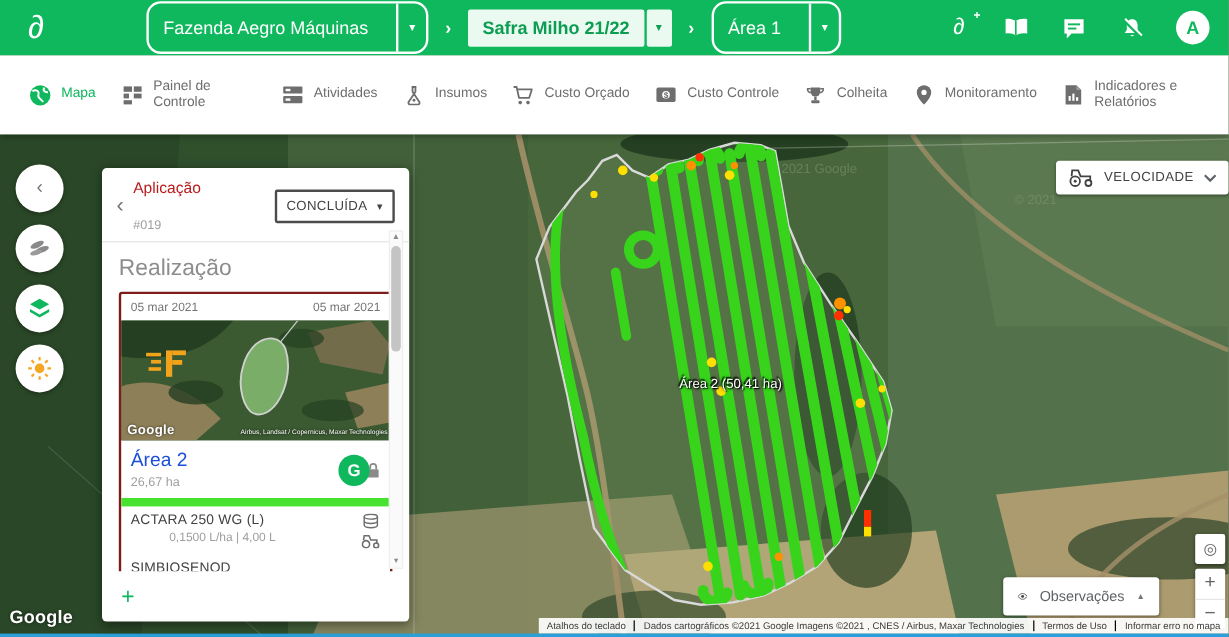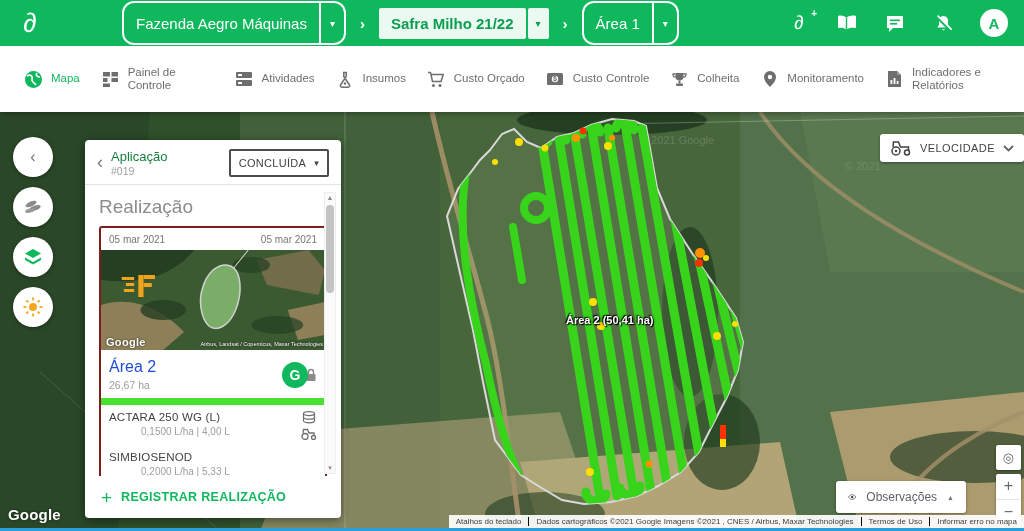--- a/index.html
+++ b/index.html
@@ -3,21 +3,21 @@
 <meta charset="utf-8">
 <style>
   * { margin:0; padding:0; box-sizing:border-box; }
   html,body { width:1024px; height:531px; overflow:hidden; }
   body { font-family:"Liberation Sans", sans-serif; }
   #app { position:relative; width:1024px; height:531px; background:#47663b; overflow:hidden; }
 
   
   .header { position:absolute; top:0; left:0; width:100%; height:46px; background:#0fb75d; display:flex; align-items:center; z-index:40; }
   .logo { width:60px; text-align:center; color:#fff; font-size:27px; font-weight:400; line-height:1; }
-  .sel-outline { display:flex; align-items:stretch; border:2px solid #fff; border-radius:12px; height:44px; color:#fff; }
+  .sel-outline { display:flex; align-items:stretch; border:2px solid #fff; border-radius:12px; height:44px; color:#fff;gap:11px; }
   .sel-outline .txt { display:flex; align-items:center; padding:0 12px; font-size:15px; font-weight:500; }
   .sel-outline .caret { display:flex; align-items:center; padding:0 9px; border-left:2px solid #fff; font-size:10px; }
   .crumb { color:#fff; font-size:15px; font-weight:700; margin:0 14px; }
   .sel-light { display:flex; align-items:stretch; height:31px; gap:2px; }
   .sel-light .txt { display:flex; align-items:center; padding:0 12px; font-size:15px; font-weight:700; color:#0d9d52; background:#eafaf0; border-radius:2px; }
   .sel-light .caret { display:flex; align-items:center; padding:0 8px; background:#eafaf0; color:#0d9d52; font-size:10px; border-radius:2px; }
   .hdr-right { margin-left:auto; display:flex; align-items:center; gap:26px; padding-right:16px; }
   .hicon { position:relative; width:22px; height:22px; display:flex; align-items:center; justify-content:center; color:#fff; }
   .hicon svg { display:block; }
   .aegro-plus { color:#fff; font-size:19px; position:relative; }
@@ -27,32 +27,32 @@
   
   .nav { position:absolute; top:46px; left:0; width:100%; height:66px; background:#fff; box-shadow:0 2px 5px rgba(0,0,0,.28); z-index:30; display:flex; align-items:center; justify-content:space-between; padding:0 26px 0 24px; }
   .tab { display:flex; align-items:center; gap:8px; color:#6e6e6e; cursor:pointer; }
   .tab .ticon { width:19px; height:19px; flex:none; display:flex; align-items:center; justify-content:center; }
   .tab .lbl { font-size:11.5px; line-height:1.15; max-width:86px; }
   .tab.active { color:#0fb75d; }
 
   
   .map { position:absolute; top:112px; left:0; width:1024px; height:419px; }
   .map svg.bg { position:absolute; inset:0; width:100%; height:100%; }
-  .field-label { position:absolute; left:566px; top:202px; color:#fff; font-size:11px; font-weight:700;
+  .field-label { position:absolute; left:566px; top:202px; color:#fff; font-size:11px; font-weight:400;
     text-shadow:1px 1px 1px #000, -1px -1px 1px #000, 0 0 3px #000; z-index:5; }
 
   .round-btn { position:absolute; left:13px; width:40px; height:40px; border-radius:50%; background:#fff; box-shadow:0 1px 4px rgba(0,0,0,.4); display:flex; align-items:center; justify-content:center; z-index:8; }
   .round-btn .g { font-size:16px; color:#757575; }
 
   
   .panel { position:absolute; left:85px; top:28px; width:256px; height:378px; background:#fff; border-radius:4px; box-shadow:0 2px 10px rgba(0,0,0,.45); z-index:20; display:flex; flex-direction:column; }
   .panel-head { display:flex; align-items:center; padding:9px 12px 7px 10px; }
   .back { font-size:18px; color:#757575; padding:0 8px 2px 2px; line-height:1; }
-  .ptitle { font-size:13px; color:#15803d; }
-  .pid { font-size:10.5px; color:#9e9e9e; margin-top:1px; }
+  .ptitle { font-size:13px; color:#b91c1c; }
+  .pid { font-size:10.5px; color:#9e9e9e; margin-top:18px; }
   .status-btn { margin-left:auto; border:2px solid #4c4c4c; border-radius:2px; padding:6px 8px; font-size:11px; color:#424242; letter-spacing:.3px; display:flex; align-items:center; gap:8px; background:#fff; }
   .status-btn .c { font-size:9px; color:#424242; }
   .pdivider { height:1px; background:#e3e3e3; }
   .section-title { font-size:19px; color:#8d8d8d; padding:11px 14px 8px; }
   .scroll-area { position:relative; flex:1; overflow:hidden; padding:0 14px; }
   .vtrack { position:absolute; right:5px; top:52px; bottom:44px; width:12px; background:#fafafa; border:1px solid #eee; z-index:6; display:flex; flex-direction:column; align-items:center; }
   .vtrack .arr { font-size:7px; color:#8a8a8a; line-height:10px; }
   .vtrack .thumb { width:8px; height:88px; background:#c4c4c4; border-radius:4px; margin-top:2px; }
   .vtrack .sp { flex:1; }
 
@@ -436,21 +436,20 @@
 
       <div class="vtrack">
         <span class="arr">▲</span>
         <div class="thumb"></div>
         <div class="sp"></div>
         <span class="arr">▾</span>
       </div>
 
       <div class="panel-foot">
         <span class="plus-g">+</span>
-        <span class="reg-lbl">REGISTRAR REALIZAÇÃO</span>
       </div>
     </div>
 
     <div class="velocity">
       <svg width="22" height="16" viewBox="0 0 22 16">
           <circle cx="6" cy="11" r="4" fill="none" stroke="#424242" stroke-width="1.5"></circle>
           <circle cx="6" cy="11" r="1.2" fill="#424242"></circle>
           <circle cx="17" cy="12.5" r="2.5" fill="none" stroke="#424242" stroke-width="1.5"></circle>
           <path d="M3,7 L3.5,2 h5 L10.5,7 h8 v4" fill="none" stroke="#424242" stroke-width="1.5"></path>
         </svg>

